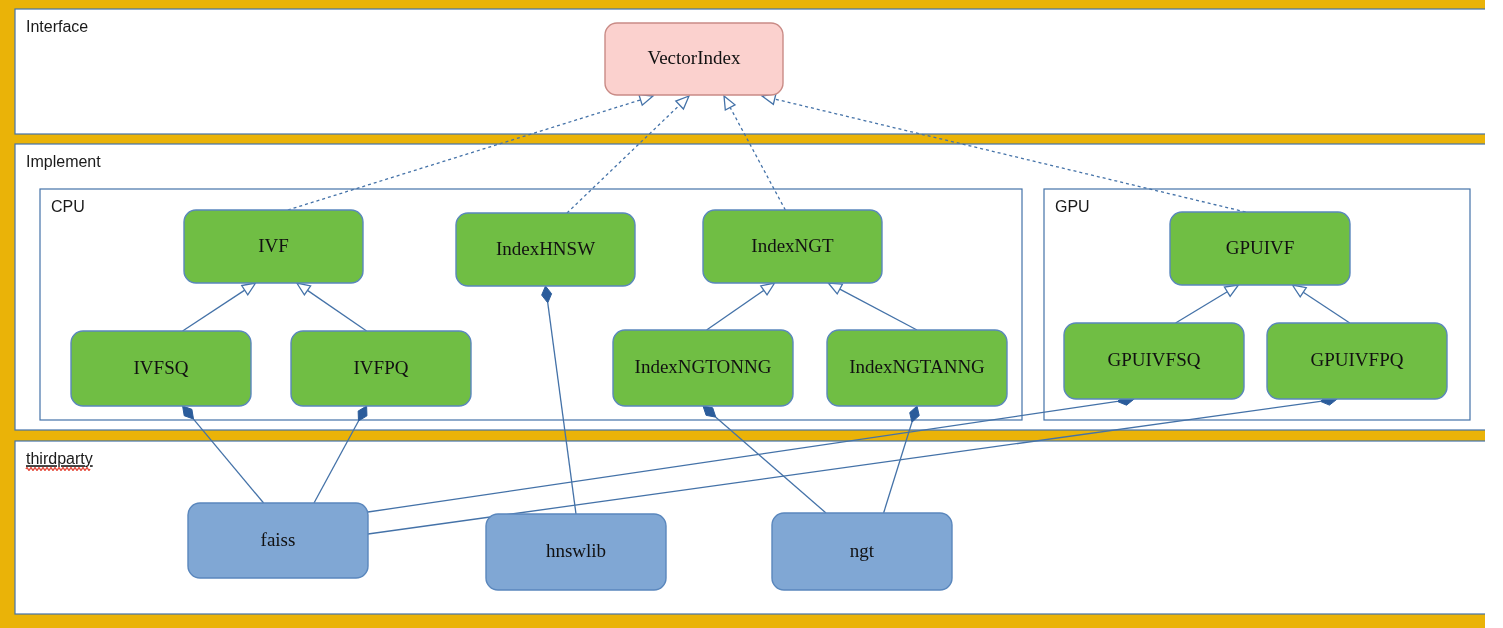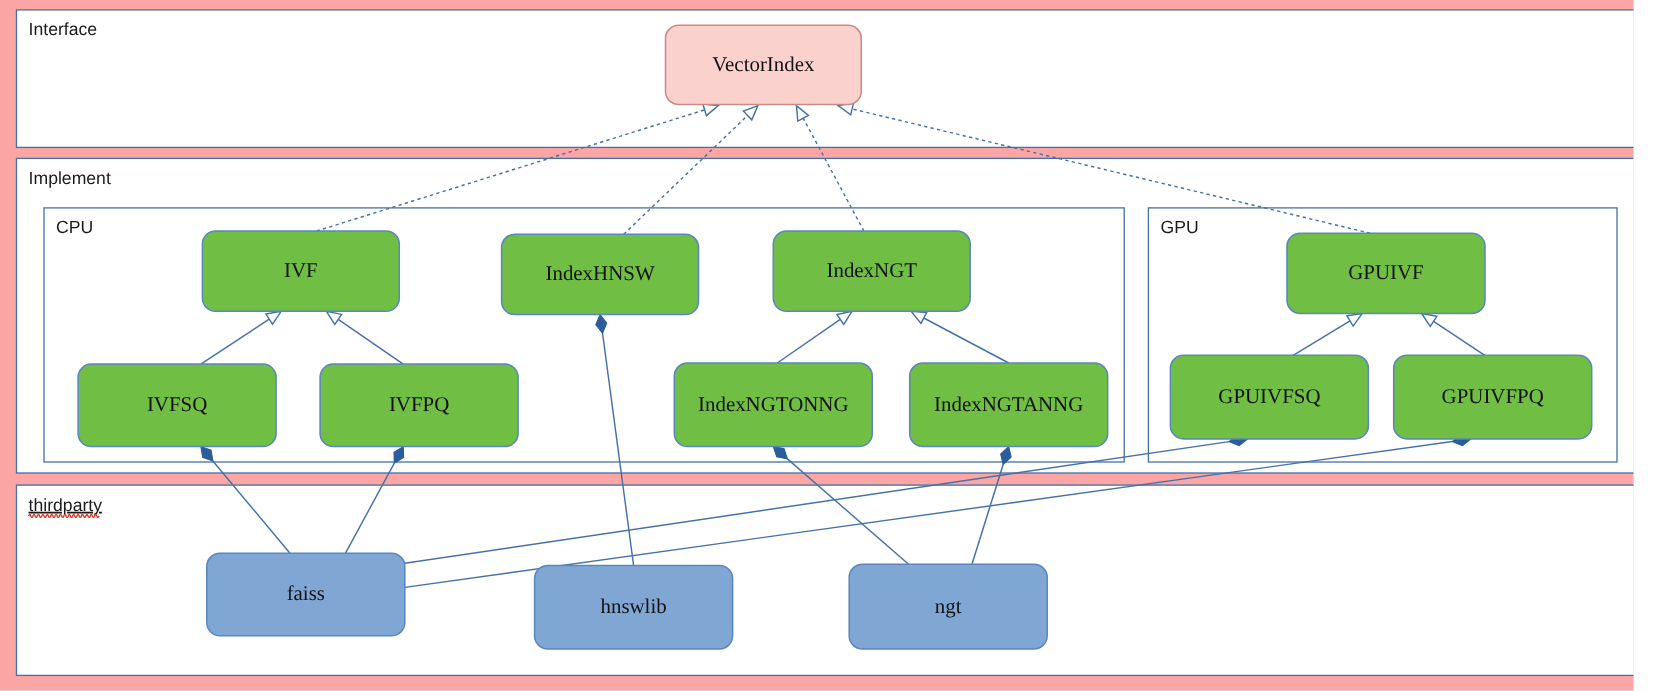--- a/index.html
+++ b/index.html
@@ -4,21 +4,21 @@
 <style>
   html, body {
     margin: 0;
     padding: 0;
     background: #ffffff;
   }
   #canvas {
     position: relative;
     width: 1485px;
     height: 628px;
-    background: #fca5a5;
+    background: #eab308;
     font-family: "Liberation Sans", sans-serif;
     overflow: hidden;
   }
   svg#diagram {
     position: absolute;
     left: 0;
     top: 0;
     width: 1503px;
     height: 628px;
   }

